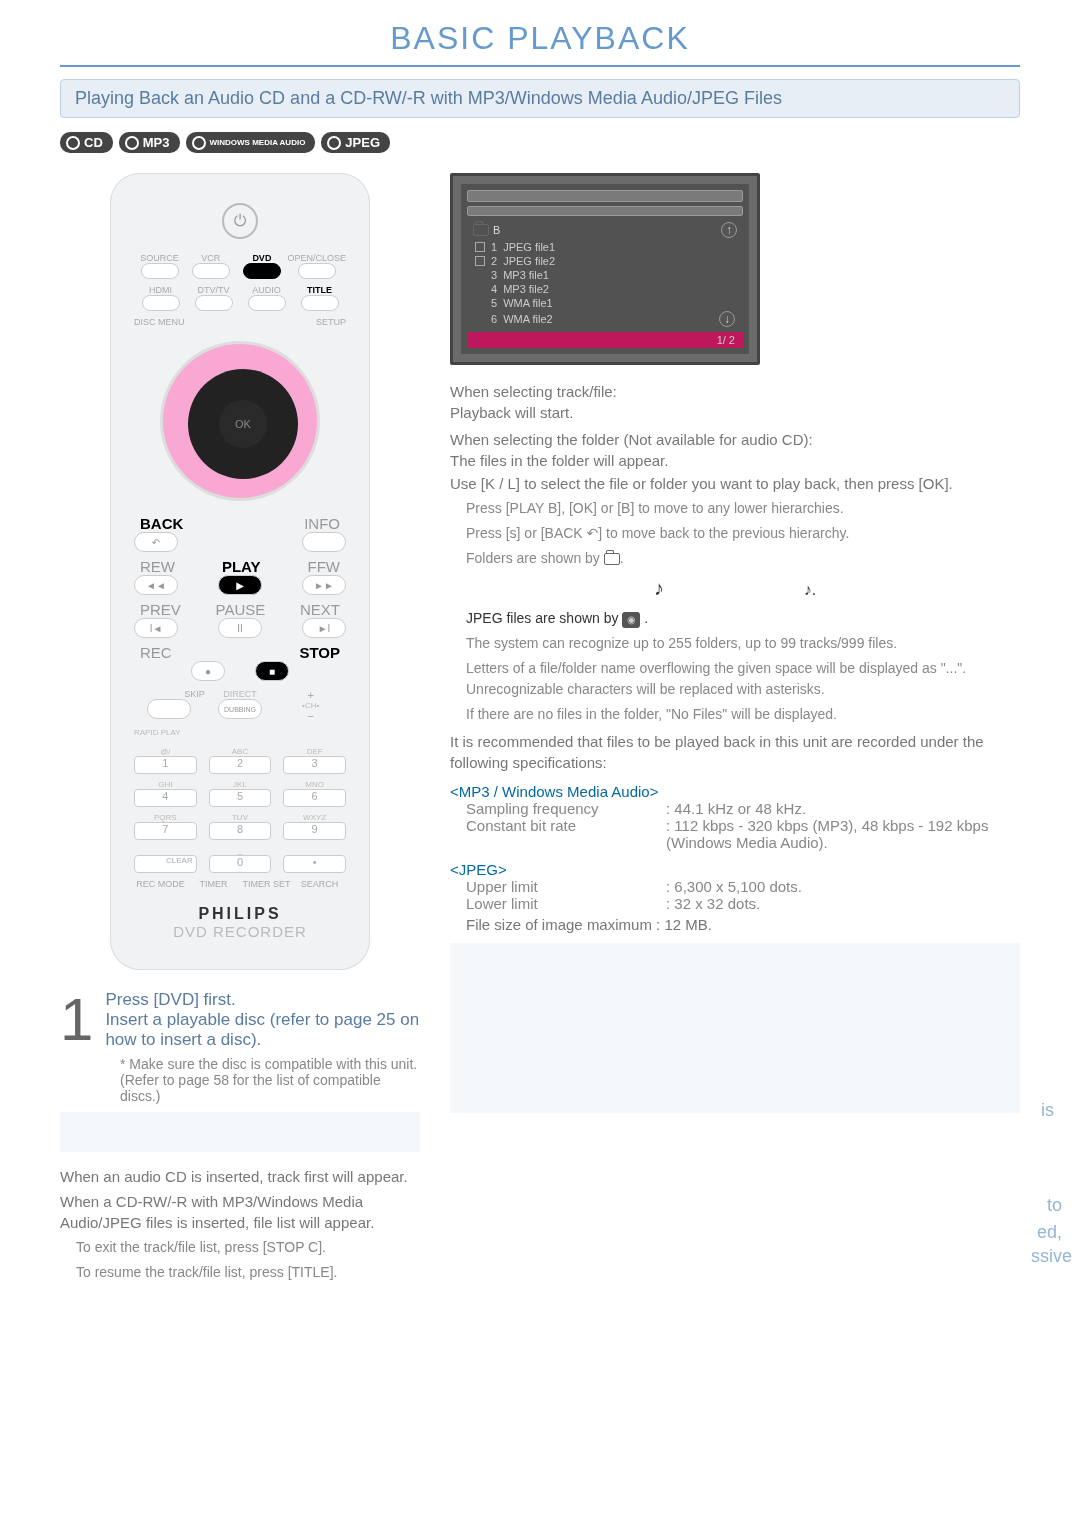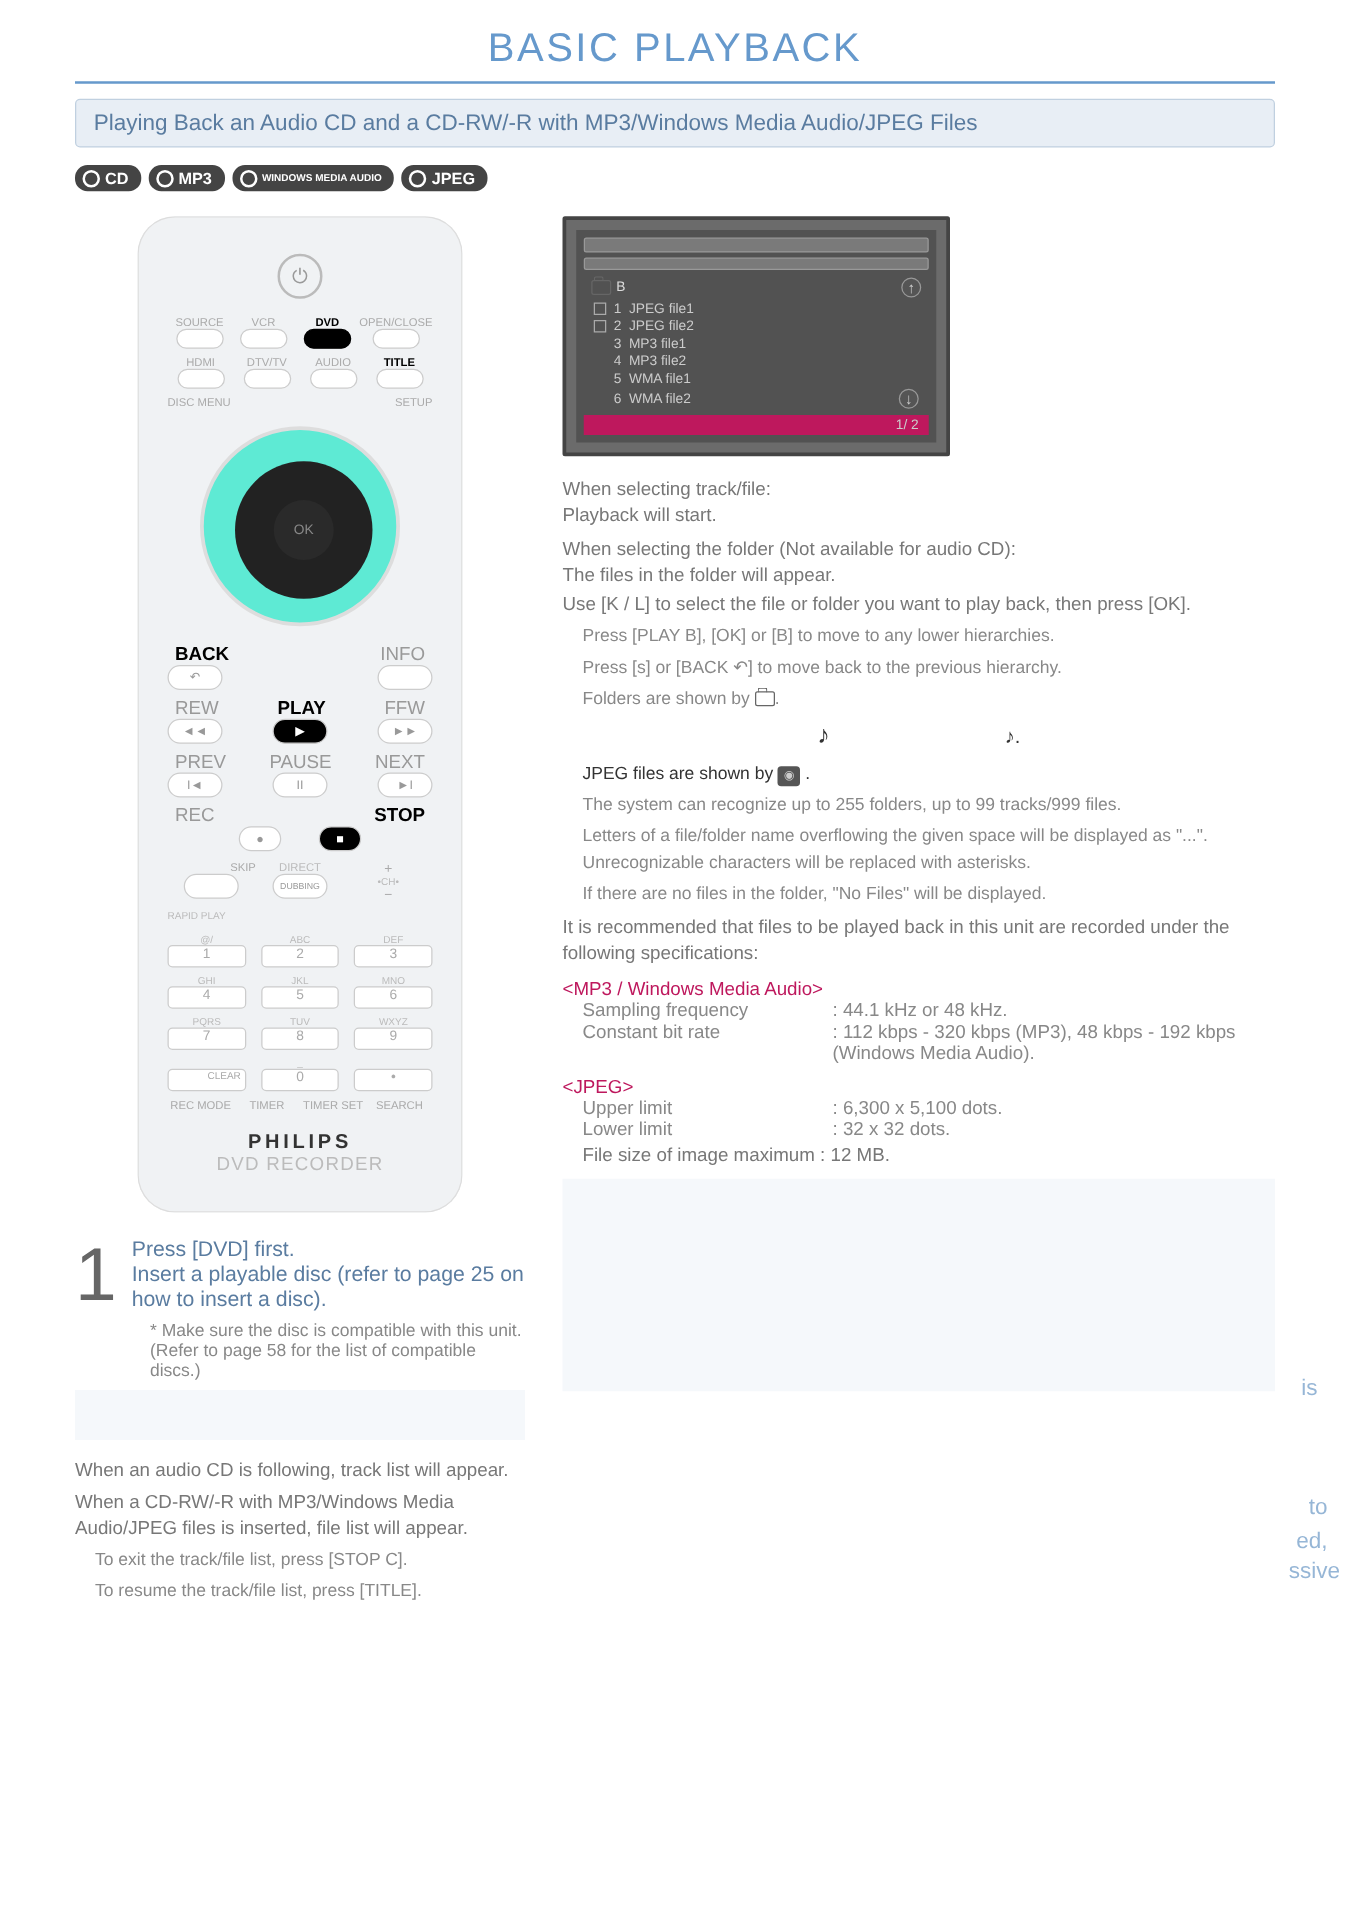--- a/index.html
+++ b/index.html
@@ -14,21 +14,21 @@
 .content { display: flex; gap: 30px; }
 .left-col { width: 360px; }
 .right-col { flex: 1; }
 .remote { background: #f0f2f4; border-radius: 30px; padding: 30px 24px; width: 260px; margin: 0 auto 20px; box-shadow: inset 0 0 0 1px #ddd; }
 .remote .powerbtn { width: 36px; height: 36px; border: 2px solid #bbb; border-radius: 50%; margin: 0 auto 14px; display:flex;align-items:center;justify-content:center;color:#999; }
 .remote-row { display:flex; justify-content:space-between; font-size:9px; color:#aaa; margin-bottom:4px; text-align:center;}
 .remote-row > div { flex:1; }
 .pill { width: 38px; height: 16px; border:1px solid #ccc; border-radius:8px; margin:0 auto 2px; background:#fff;}
 .pill.black { background:#000; border-color:#000;}
 .dpad-wrap { width: 160px; height:160px; margin:14px auto; position:relative; }
-.dpad-outer{ width:160px;height:160px;border:3px solid #ddd;border-radius:50%;background:#5eead4;position:relative;}
+.dpad-outer{ width:160px;height:160px;border:3px solid #ddd;border-radius:50%;background:#f9a8d4;position:relative;}
 .dpad{ width:110px;height:110px;background:#222;border-radius:50%;position:absolute;top:25px;left:25px;display:flex;align-items:center;justify-content:center;}
 .ok-btn{width:48px;height:48px;background:#2a2a2a;border-radius:50%;color:#888;font-size:11px;display:flex;align-items:center;justify-content:center;}
 .btn-label-row { display:flex; justify-content:space-between; font-size:15px; color:#999; padding:0 6px; }
 .btn-row { display:flex; justify-content:space-between; margin-bottom:6px;}
 .ovalbtn { width:44px;height:20px;border:1px solid #ccc;border-radius:10px;background:#fff;display:flex;align-items:center;justify-content:center;font-size:10px;color:#999;}
 .ovalbtn.black{background:#000;color:#fff;}
 .keypad { display:grid; grid-template-columns:repeat(3,1fr); gap:6px 12px; margin-top:10px;}
 .key { border:1px solid #ccc; border-radius:4px; height:18px; background:#fff;font-size:11px;color:#aaa;text-align:center;}
 .key-label{font-size:8px;color:#bbb;text-align:center;}
 .brand { text-align:center; color:#333; font-weight:bold; letter-spacing:3px; font-size:16px; margin-top:16px;}
@@ -37,21 +37,21 @@
 .step-text { color:#5a7ca0; font-size:17px; }
 .annotation { color:#888; font-size:14px; margin-left:60px; margin-top:6px;}
 .body-text { color:#777; font-size:15px; line-height:1.4; margin-top:14px;}
 .indent { margin-left:16px; font-size:14px; color:#888; line-height:1.5; margin-top:4px;}
 .screen-shot { background:#6b6b6b; border:3px solid #444; width:310px; padding:8px; margin-bottom:16px; border-radius:2px;}
 .screen-inner{ background:#525252; padding:6px;}
 .ss-bar { background:#7a7a7a; height:12px; border:1px solid #999; margin-bottom:4px; border-radius:2px;}
 .ss-b { color:#ddd; font-size:11px; padding:2px 6px; display:flex; align-items:center; gap:4px;}
 .ss-row { color:#ccc; font-size:11px; padding:1px 8px; display:flex; gap:6px; align-items:center;}
 .chk{width:10px;height:10px;border:1px solid #aaa;display:inline-block;}
-.section-h { color:#be185d; font-size:15px; margin-top:10px;}
+.section-h { color:#0369a1; font-size:15px; margin-top:10px;}
 .spec-row{display:flex; font-size:15px; color:#888; margin-left:16px;}
 .spec-label{width:200px;}
 .spec-val{flex:1;}
 .obscure { background:#f5f8fb; height: 170px; width:100%; margin-top:8px;}
 .obscure-small { background:#f5f8fb; height:40px; margin-top:8px;}
 .stray { position:absolute; color:#96b6d6; font-size:18px;}
 .folder-ic{display:inline-block;width:16px;height:12px;border:1px solid #666;border-radius:2px;vertical-align:middle;position:relative;}
 .folder-ic::before{content:"";position:absolute;top:-4px;left:1px;width:6px;height:3px;border:1px solid #666;border-bottom:none;border-radius:2px 2px 0 0;}
 .jpeg-ic{display:inline-flex;width:18px;height:16px;background:#555;border-radius:3px;align-items:center;justify-content:center;color:#ccc;font-size:10px;}
 .arrow-circ{width:16px;height:16px;border:1px solid #999;border-radius:50%;background:#555;display:inline-flex;align-items:center;justify-content:center;color:#ccc;font-size:12px;}
@@ -228,21 +228,21 @@
       </div>
 
       <div>
         <div class="step-num">1</div>
         <div class="step-text">Press [DVD] first.</div>
         <div class="step-text">Insert a playable disc (refer to page 25 on how to insert a disc).</div>
         <div class="annotation">* Make sure the disc is compatible with this unit. (Refer to page 58 for the list of compatible discs.)</div>
       </div>
       <div class="obscure-small"></div>
 
-      <div class="body-text">When an audio CD is following, track list will appear.</div>
+      <div class="body-text">When an audio CD is inserted, track first will appear.</div>
       <div class="body-text" style="margin-top:4px;">When a CD-RW/-R with MP3/Windows Media Audio/JPEG files is inserted, file list will appear.</div>
       <div class="indent">To exit the track/file list, press [STOP C].</div>
       <div class="indent">To resume the track/file list, press [TITLE].</div>
     </div>
 
     <div class="right-col">
       <div class="screen-shot">
         <div class="screen-inner">
           <div class="ss-bar"></div>
           <div class="ss-bar" style="height:10px;"></div>

